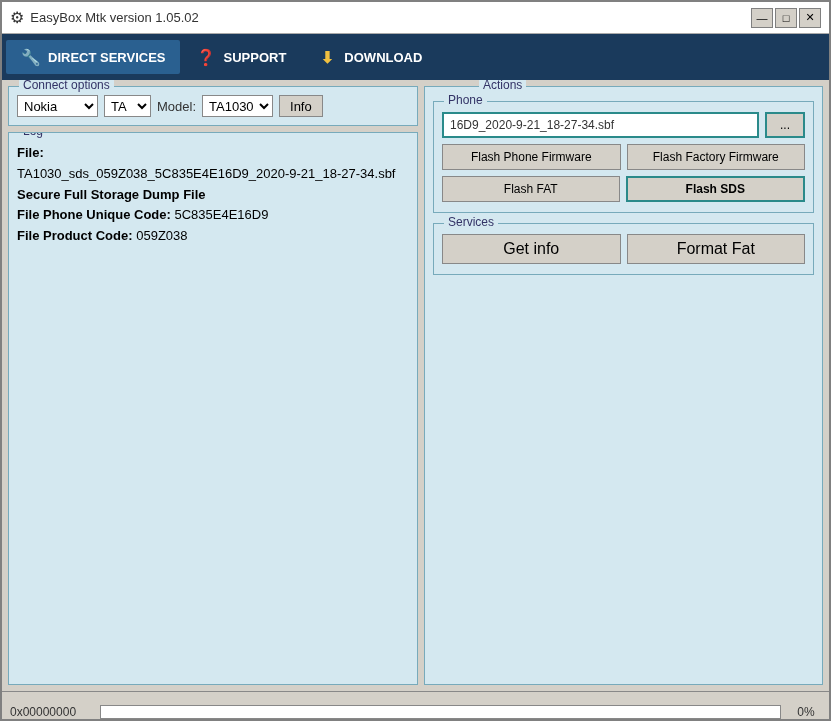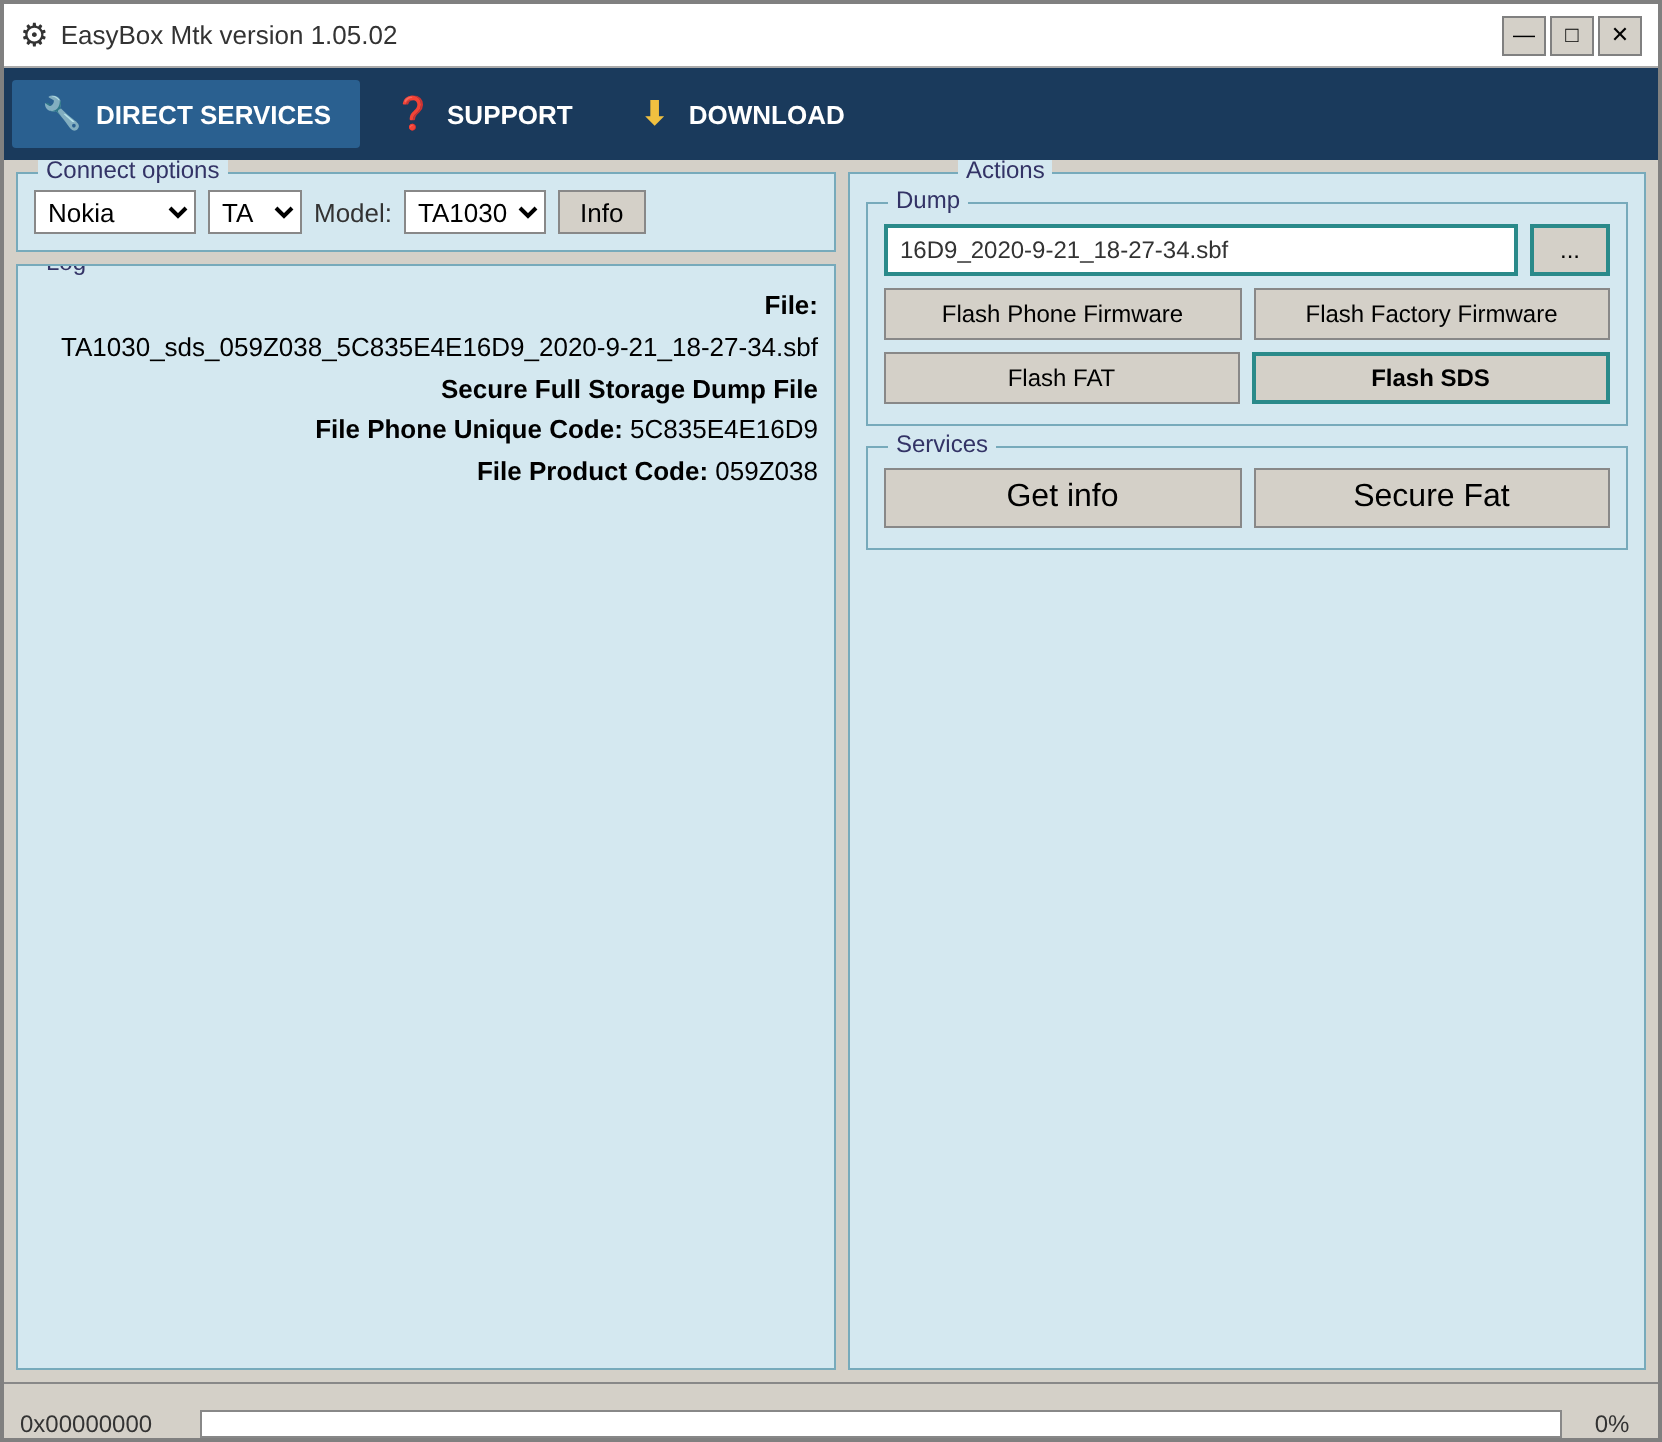--- a/index.html
+++ b/index.html
@@ -25,21 +25,21 @@
     
     .left-panel { width: 410px; display: flex; flex-direction: column; gap: 6px; border-radius: 28px; }
 
     .connect-options-box { border: 1px solid #7ab; background: #d4e8f0; padding: 4px 8px 8px; position: relative; }
     .connect-options-label { position: absolute; top: -9px; left: 10px; background: #d4e8f0; padding: 0 4px; color: #336; font-size: 12px; }
     .connect-row { display: flex; align-items: center; gap: 6px; margin-top: 4px; }
     select { height: 22px; border: 1px solid #888; background: white; padding: 0 2px; cursor: pointer; }
     .model-label { color: #333; }
     .info-btn { height: 22px; padding: 0 10px; border: 1px solid #888; background: #d4d0c8; cursor: pointer; }
 
-    .log-box { border: 1px solid #7ab; background: #d4e8f0; flex: 1; position: relative; padding: 4px 8px 8px; overflow: hidden; text-align: right; }
+    .log-box { border: 1px solid #7ab; background: #d4e8f0; flex: 1; position: relative; padding: 4px 8px 8px; overflow: hidden; }
     .log-label { position: absolute; top: -9px; left: 10px; background: #d4e8f0; padding: 0 4px; color: #336; font-size: 12px; }
     .log-content { margin-top: 6px; font-size: 12px; line-height: 1.6; color: #000; }
     .log-content .bold { font-weight: bold; }
 
     
     .right-panel { flex: 1; display: flex; flex-direction: column; gap: 6px; }
 
     .actions-box { border: 1px solid #7ab; background: #d4e8f0; padding: 4px 8px 12px; position: relative; flex: 1; }
     .actions-label { position: absolute; top: -9px; left: 10px; background: #d4e8f0; padding: 0 4px; color: #336; font-size: 12px; margin-left: 44px; }
 
@@ -151,41 +151,41 @@
         </div>
       </div>
 
     </div>
 
     <div class="right-panel">
       <div class="actions-box">
         <span class="actions-label">Actions</span>
 
         <div class="section-box">
-          <span class="section-label">Dump</span>
+          <span class="section-label">Phone</span>
           <div class="flash-file-row">
             <div class="flash-filename">16D9_2020-9-21_18-27-34.sbf</div>
             <button class="browse-btn">...</button>
           </div>
           <div class="flash-buttons-row">
             <button class="flash-btn">Flash Phone Firmware</button>
             <button class="flash-btn">Flash Factory Firmware</button>
           </div>
           <div class="flash-btn2-row">
             <button class="flash-btn">Flash FAT</button>
             <button class="flash-btn highlighted">Flash SDS</button>
           </div>
         </div>
 
 
         <div class="section-box">
           <span class="section-label">Services</span>
           <div class="services-buttons-row">
             <button class="service-btn">Get info</button>
-            <button class="service-btn">Secure Fat</button>
+            <button class="service-btn">Format Fat</button>
           </div>
         </div>
 
       </div>
     </div>
 
   </div>
 
   <div class="status-bar">
     <span class="status-addr">0x00000000</span>

